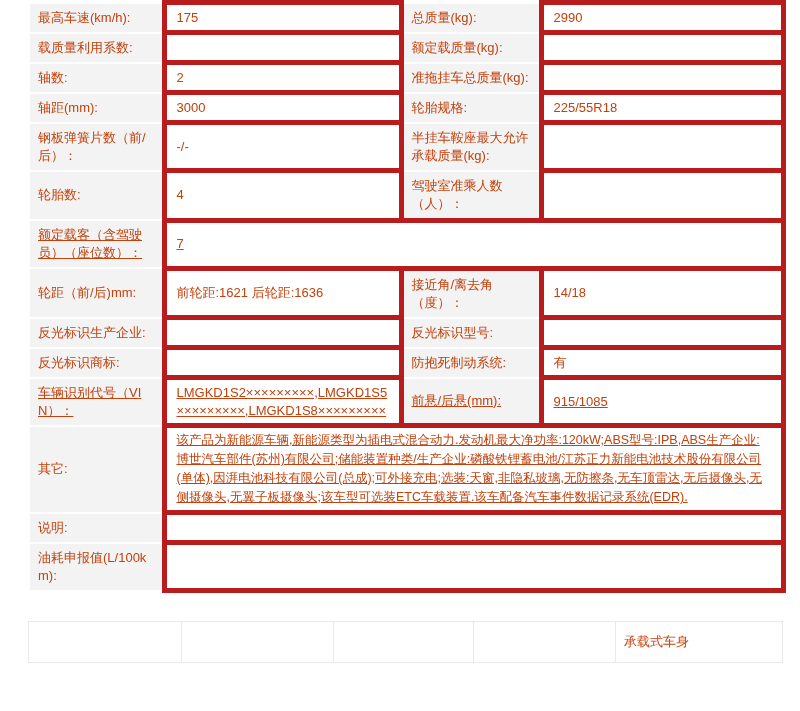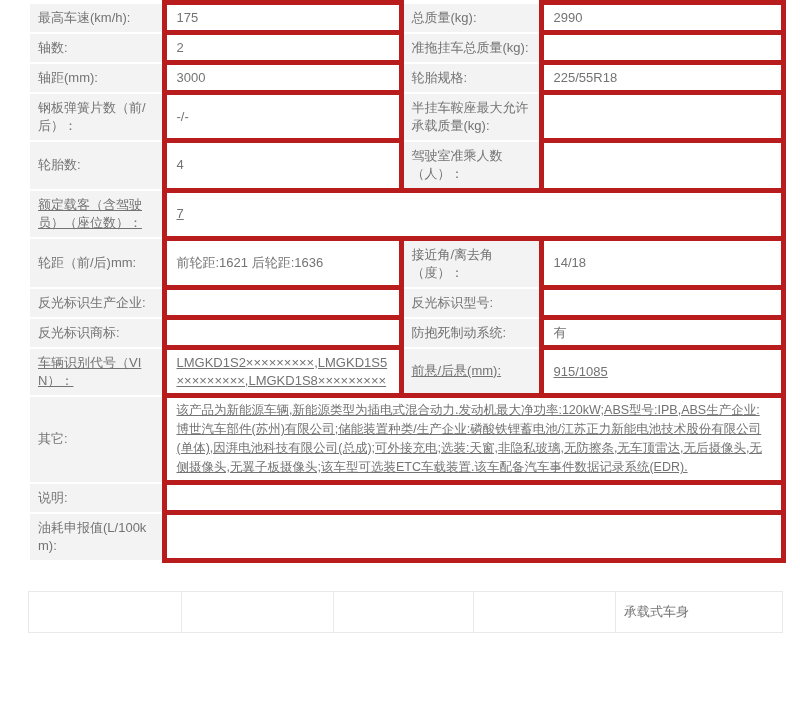--- a/index.html
+++ b/index.html
@@ -16,21 +16,21 @@
     overflow: hidden;
     box-sizing: border-box;
     padding-left: 28px;
     padding-right: 18px;
   }
   table {
     border-collapse: collapse;
     table-layout: fixed;
     width: 754px;
     font-size: 13px;
-    color: #737373;
+    color: #c2410c;
   }
   
   .spec td.lbl {
     background: #f3f3f3;
     border: 2px solid #ffffff;
     padding: 5px 6px 5px 8px;
     line-height: 18px;
     vertical-align: middle;
     word-break: break-all;
   }
@@ -80,20 +80,26 @@
         <col style="width:237px">
         <col style="width:140px">
         <col style="width:242px">
     </colgroup>
     <tbody>
         <tr>
       <td class="lbl">最高车速(km/h):</td>
       <td class="val">175</td>
       <td class="lbl">总质量(kg):</td>
       <td class="val">2990</td>
+    </tr>
+    <tr>
+      <td class="lbl">载质量利用系数:</td>
+      <td class="val"></td>
+      <td class="lbl">额定载质量(kg):</td>
+      <td class="val"></td>
     </tr>
     <tr>
       <td class="lbl">轴数:</td>
       <td class="val">2</td>
       <td class="lbl">准拖挂车总质量(kg):</td>
       <td class="val"></td>
     </tr>
     <tr>
       <td class="lbl">轴距(mm):</td>
       <td class="val">3000</td>

